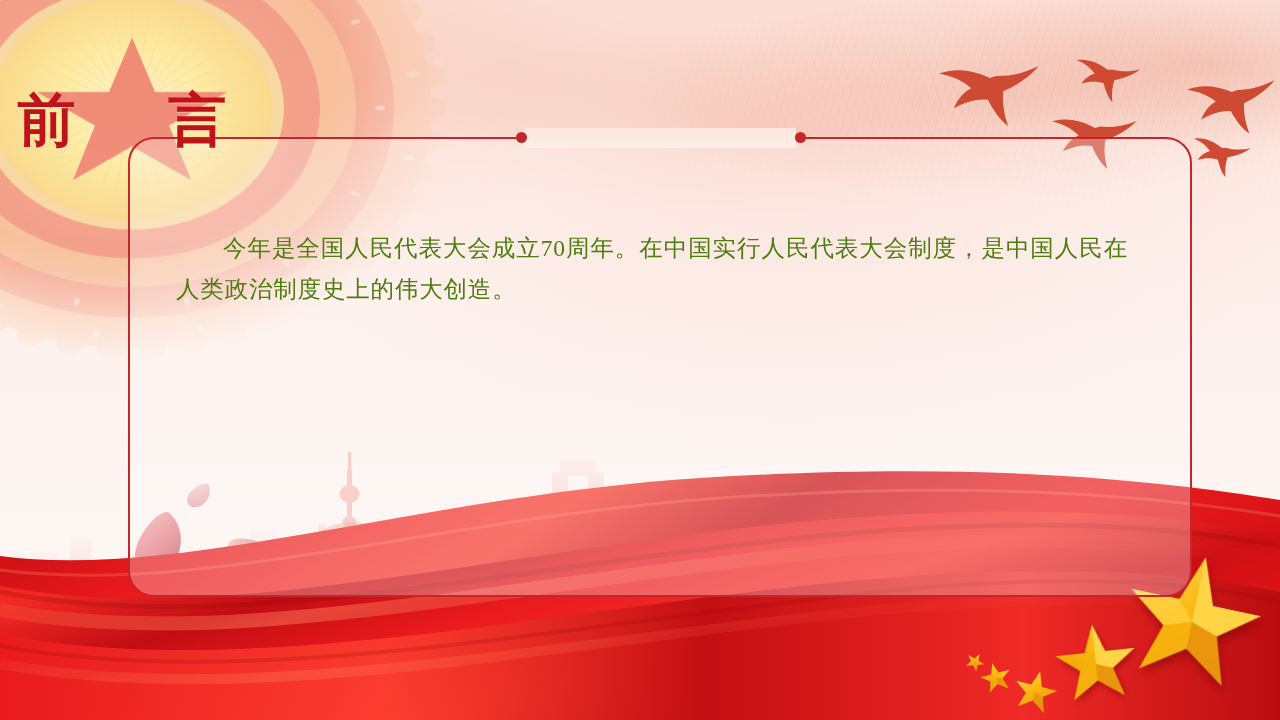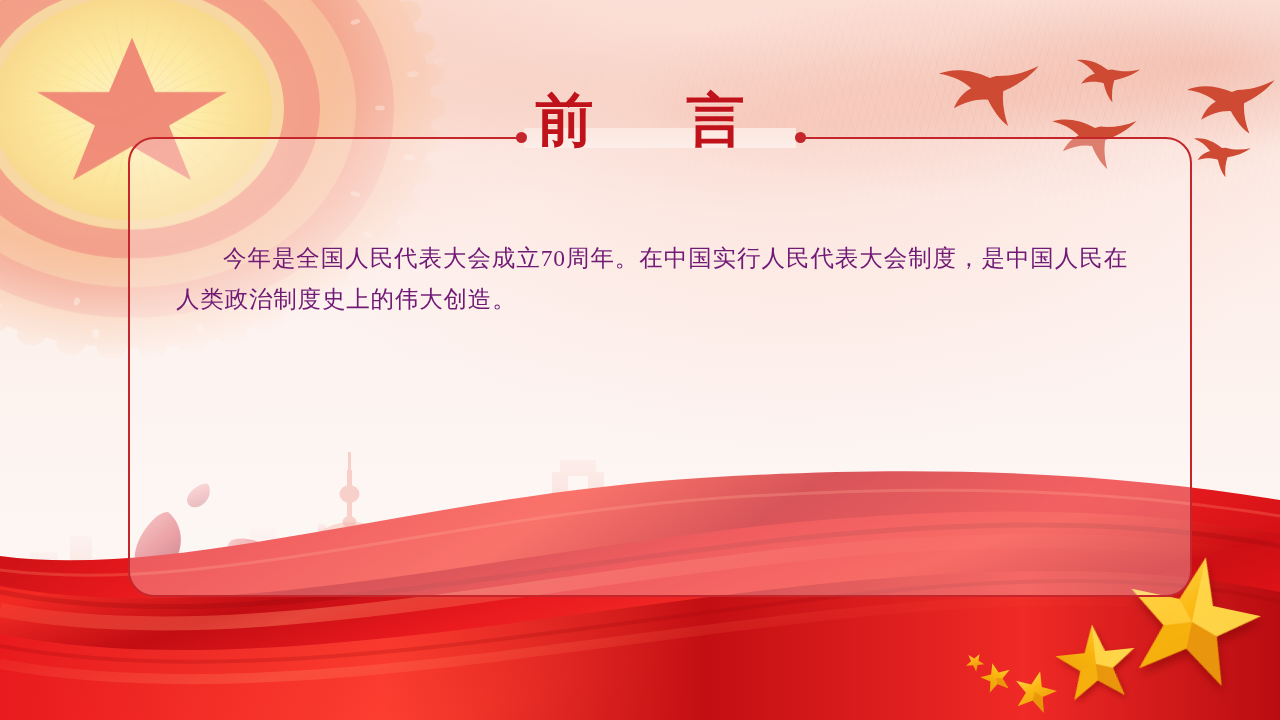--- a/index.html
+++ b/index.html
@@ -141,41 +141,41 @@
     width: 272px;
     height: 20px;
     background: linear-gradient(180deg, #fbe7df 0%, #fdeee9 100%);
   }
 
   
   .title {
     position: absolute;
     left: 0; right: 0;
     top: 92px;
-    text-align: center;
+    text-align: left;
     font-family: "Liberation Serif", "DejaVu Serif", serif;
     font-size: 58px;
     font-weight: 700;
     color: #c0121a;
     letter-spacing: 0.30em;
     text-indent: 0.30em;
     line-height: 1;
     text-shadow: 0 1px 0 rgba(255,255,255,0.35);
   }
 
   
   .body-text {
     position: absolute;
     left: 176px;
-    top: 238px;
+    top: 228px;
     width: 952px;
     font-family: "Liberation Serif", "DejaVu Serif", serif;
     font-size: 23.5px;
     line-height: 41px;
-    color: #701a75;
+    color: #4d7c0f;
     letter-spacing: 0.035em;
     text-align: justify;
     text-justify: inter-character;
   }
   .body-text p {
     margin: 0 0 2px 0;
     text-indent: 2em;
   }
 
   

